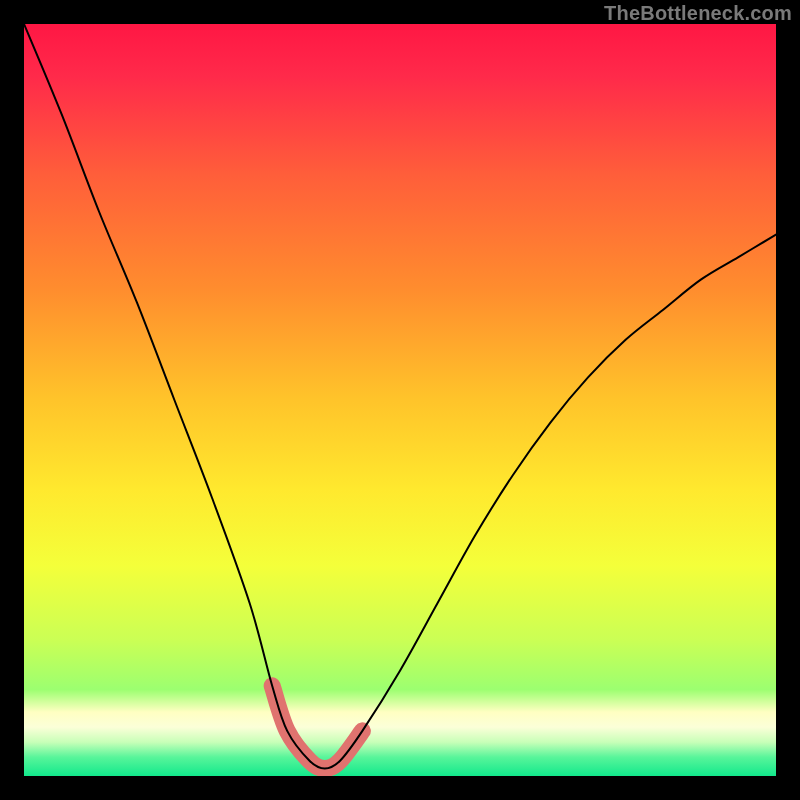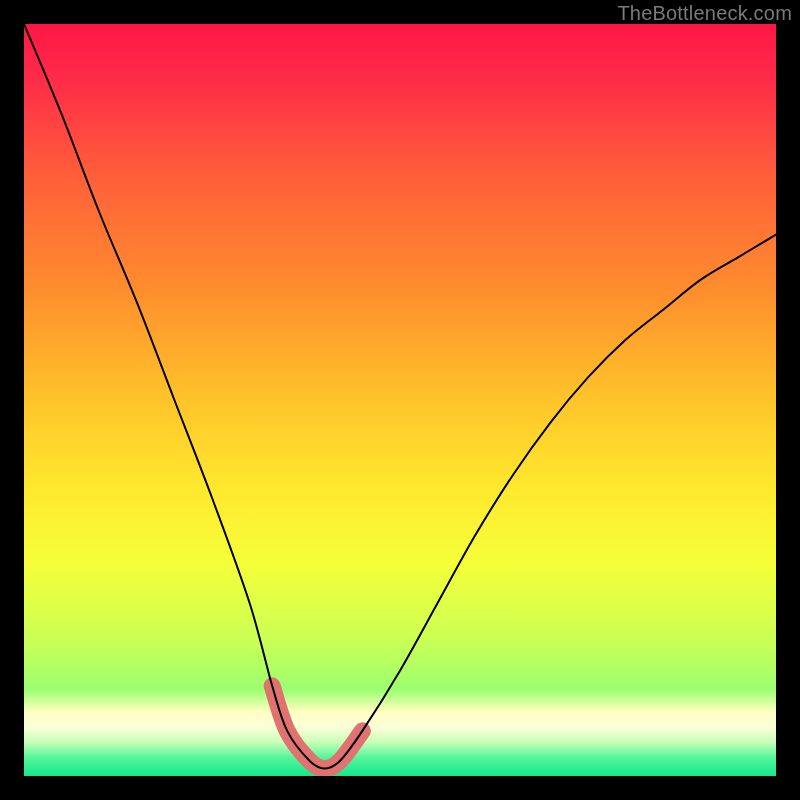--- a/index.html
+++ b/index.html
@@ -25,21 +25,21 @@
     width: 752px;
     height: 752px;
     overflow: hidden;
   }
   .watermark {
     position: absolute;
     top: 2px;
     right: 8px;
     color: #7a7a7a;
     font-size: 20px;
-    font-weight: 400;
+    font-weight: 700;
     letter-spacing: 0.2px;
     user-select: none;
   }
 </style>
 </head>
 <body>
 
 <div class="frame">
   <div class="watermark">TheBottleneck.com</div>
 

